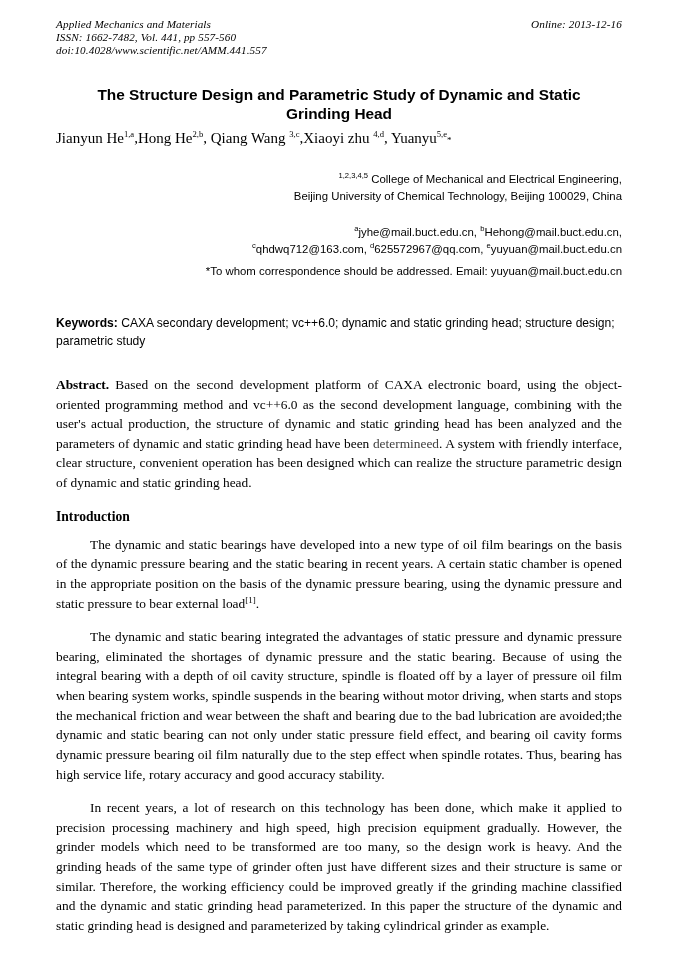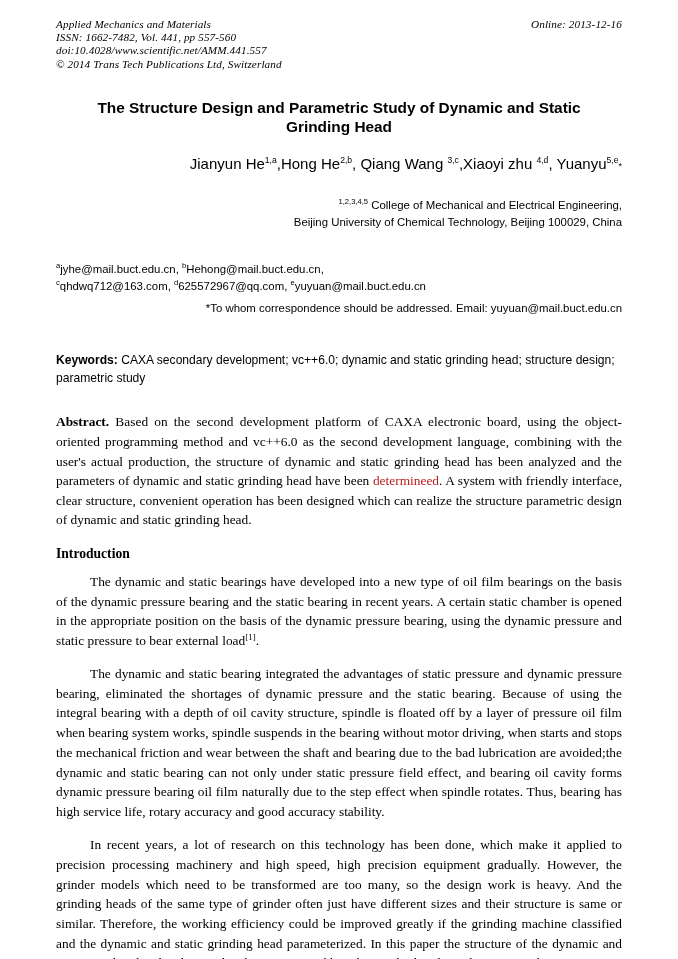--- a/index.html
+++ b/index.html
@@ -46,25 +46,25 @@
     font-family: "Liberation Sans", "DejaVu Sans", sans-serif;
     font-weight: bold;
     font-size: 15.4px;
     line-height: 19px;
     text-align: center;
     margin: 27px 22px 0 22px;
   }
 
   
   .authors {
-    font-family: Liberation Sans, sans-serif;
+    font-family: Liberation Serif, serif;
     font-size: 15px;
     line-height: 18px;
-    text-align: right;
-    margin-top: 19px;
+    text-align: left;
+    margin-top: 6px;
     white-space: nowrap;
   }
   .authors sup {
     font-size: 8.6px;
     vertical-align: super;
     line-height: 0;
   }
   .authors .corr-star {
     font-size: 9px;
     vertical-align: baseline;
@@ -82,22 +82,22 @@
     font-size: 7.6px;
     vertical-align: super;
     line-height: 0;
   }
 
   
   .emails {
     font-family: "Liberation Sans", "DejaVu Sans", sans-serif;
     font-size: 11.4px;
     line-height: 17.5px;
-    text-align: left;
-    margin-top: 29px;
+    text-align: right;
+    margin-top: 18px;
   }
   .emails sup {
     font-size: 7.6px;
     vertical-align: super;
     line-height: 0;
   }
   .correspondence {
     font-family: "Liberation Sans", "DejaVu Sans", sans-serif;
     font-size: 11.4px;
     line-height: 17.5px;
@@ -118,21 +118,21 @@
   
   .abstract {
     font-family: "Liberation Serif", "DejaVu Serif", serif;
     font-size: 13.4px;
     line-height: 19.6px;
     text-align: justify;
     margin-top: 25px;
   }
   .abstract .ab-label { font-weight: bold; }
   .misspelled {
-    color: #b91c1c;
+    color: #404040;
   }
 
   
   .section-heading {
     font-family: "Liberation Serif", "DejaVu Serif", serif;
     font-weight: bold;
     font-size: 13.6px;
     line-height: 18px;
     margin-top: 15px;
   }
@@ -155,21 +155,20 @@
 </head>
 <body>
 
 <div class="page">
 
   <div class="journal-header">
     <div class="hdr-left">
       <div class="hdr-line">Applied Mechanics and Materials</div>
       <div class="hdr-line">ISSN: 1662-7482, Vol. 441, pp 557-560</div>
       <div class="hdr-line">doi:10.4028/www.scientific.net/AMM.441.557</div>
-      <div class="hdr-line">© 2014 Trans Tech Publications Ltd, Switzerland</div>
     </div>
     <div class="hdr-right">Online: 2013-12-16</div>
   </div>
 
   <div class="paper-title">The Structure Design and Parametric Study of Dynamic and Static Grinding Head</div>
 
   <div class="authors">
     <span id="authors-slot"><span>Jianyun He</span><sup>1,a</sup><span>,</span><span>Hong He</span><sup>2,b</sup><span>, </span><span>Qiang Wang </span><sup>3,c</sup><span>,</span><span>Xiaoyi zhu </span><sup>4,d</sup><span>, </span><span>Yuanyu</span><sup>5,e</sup><span class="corr-star">*</span></span>
   </div>
 

